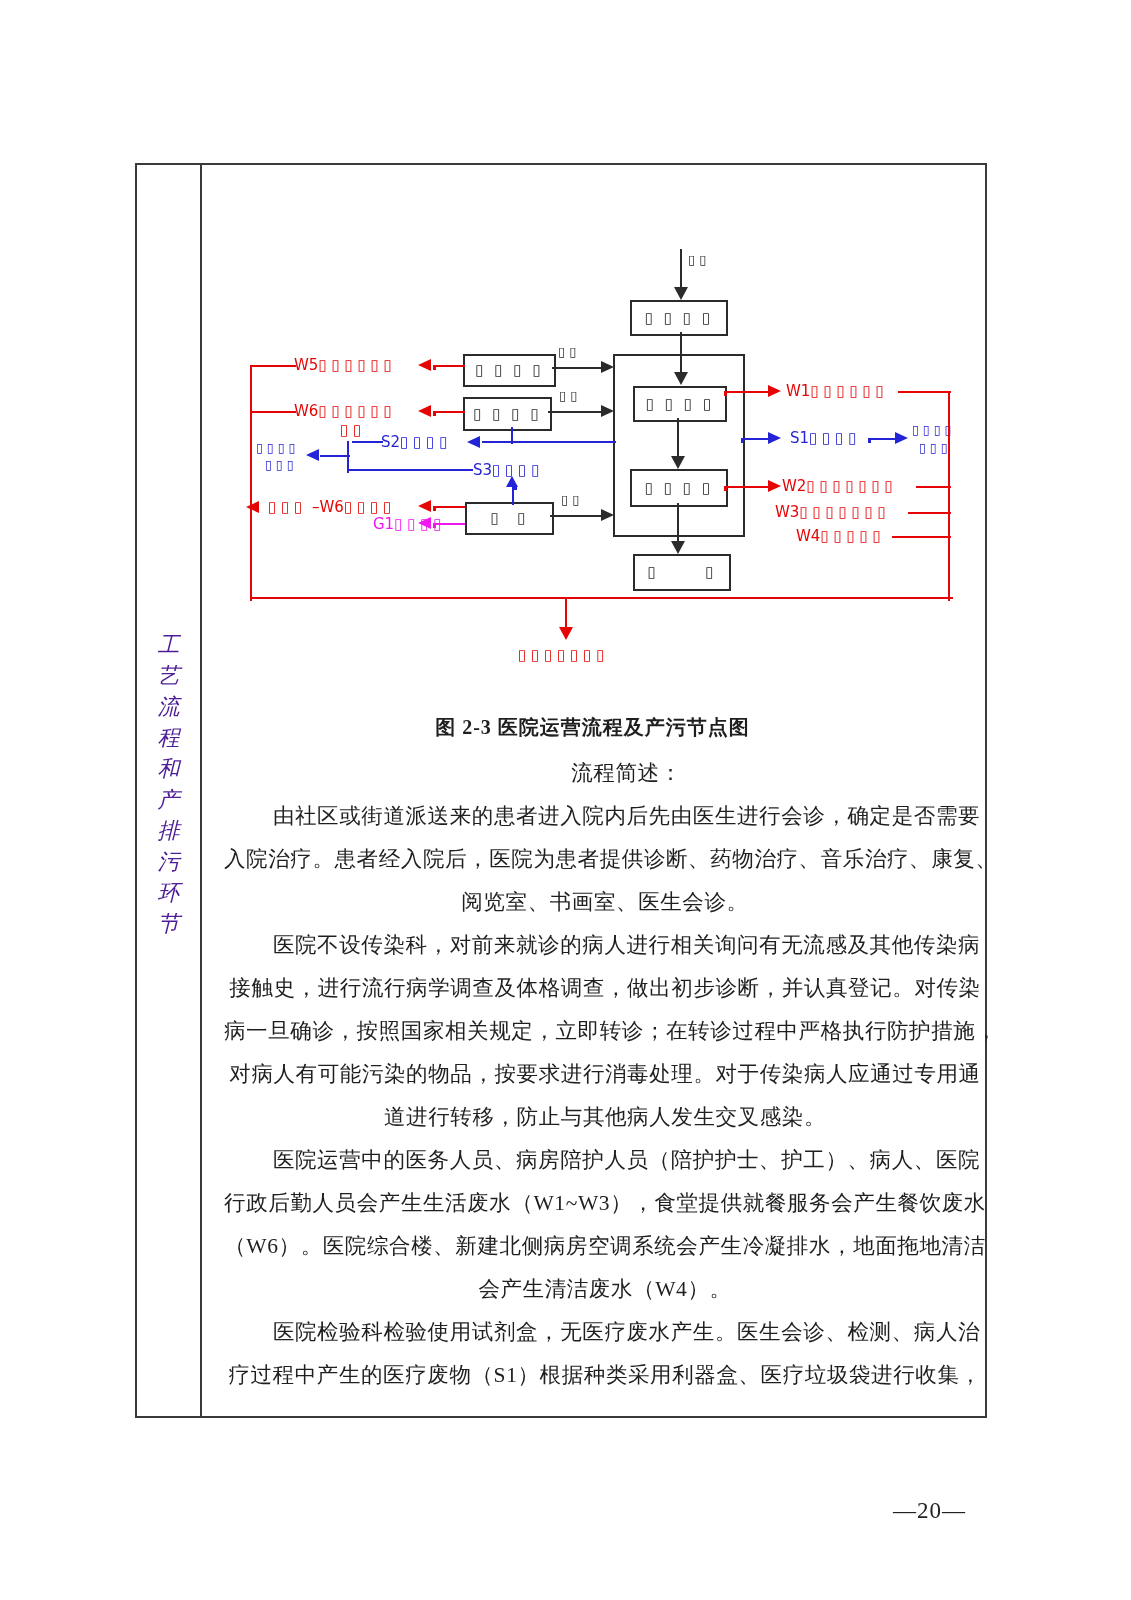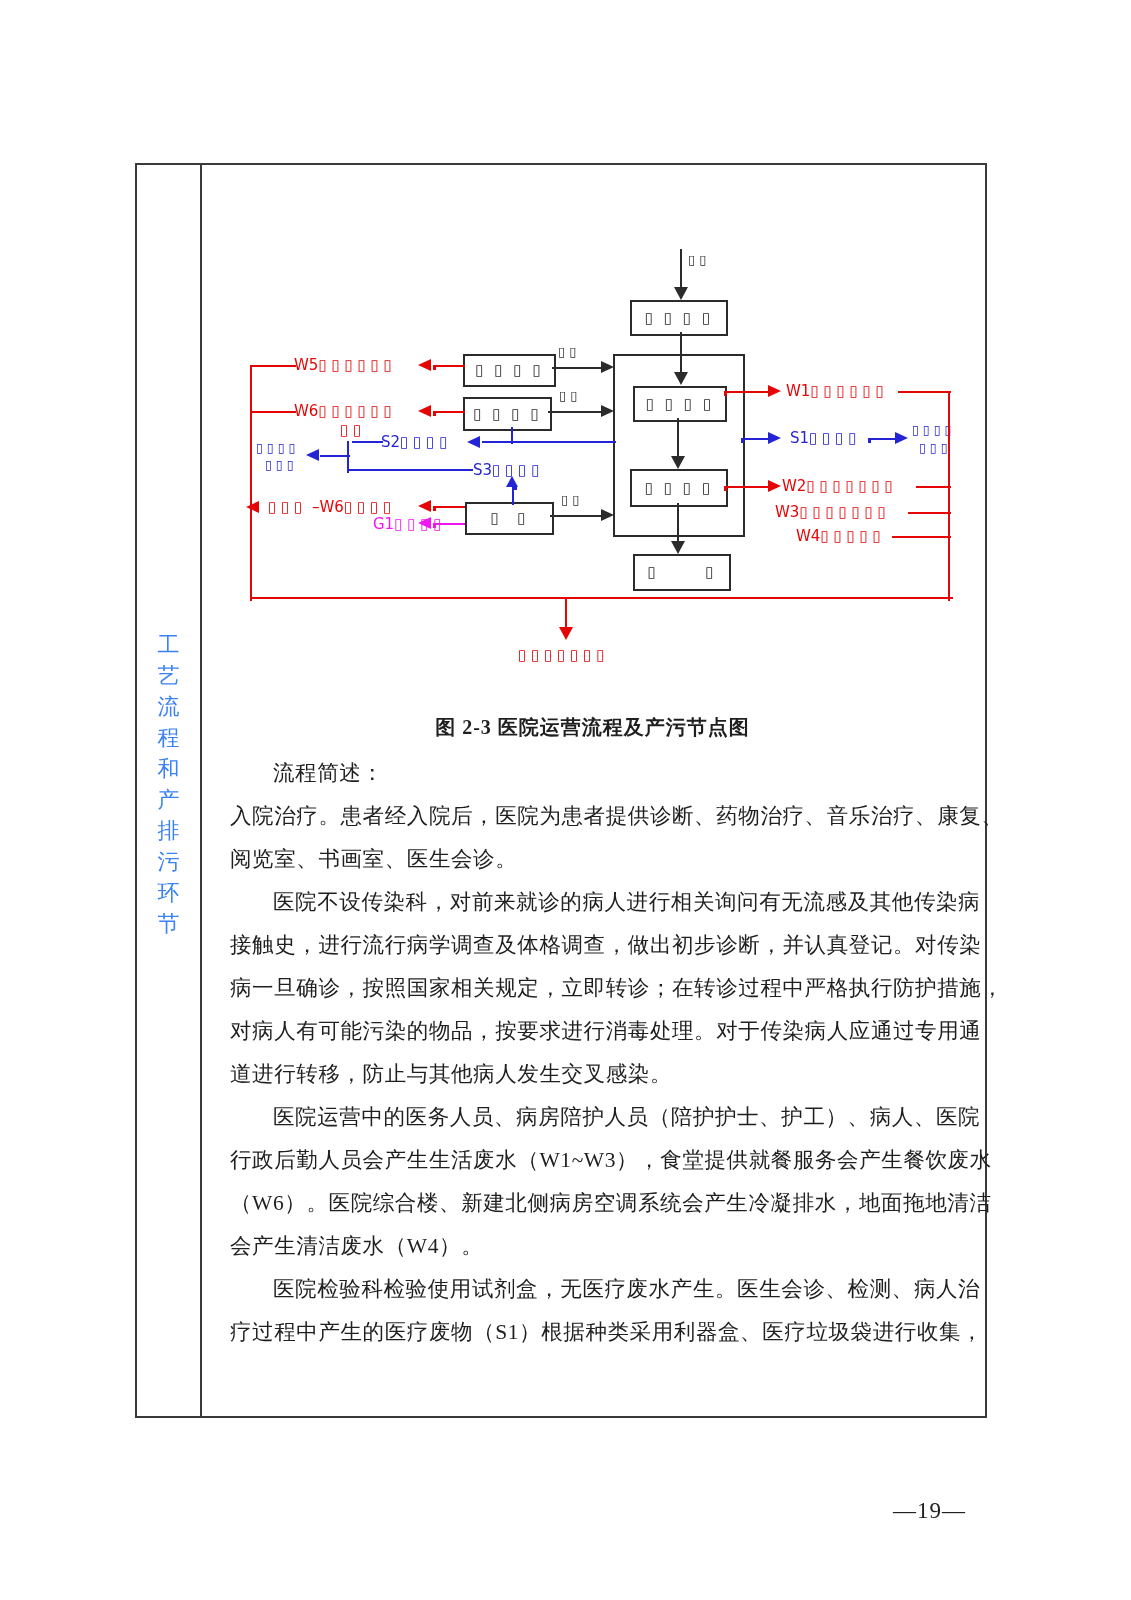--- a/index.html
+++ b/index.html
@@ -2,26 +2,26 @@
 <html><head>
 <meta charset="utf-8">
 <style>
   html,body{margin:0;padding:0;background:#fff;}
   .sheet{position:relative;width:1131px;height:1600px;background:#fff;overflow:hidden;
          font-family:"Liberation Serif","DejaVu Serif",serif;color:#1f1f1f;}
   
   .tframe{position:absolute;left:135px;top:163px;width:848px;height:1251px;border:2px solid #3a3a3a;}
   .tdivider{position:absolute;left:63px;top:0;height:100%;width:0;border-left:2px solid #3a3a3a;}
   .vheader{position:absolute;left:0px;top:464px;width:63px;text-align:center;}
-  .vtext{display:inline-block;width:26px;word-break:break-all;font-size:22px;line-height:31px;color:#3b82f6;}
+  .vtext{display:inline-block;width:26px;word-break:break-all;font-size:22px;line-height:31px;color:#4c1d95;font-style:italic;}
   
   .intro{position:absolute;left:228px;top:171px;font-size:21.5px;letter-spacing:0.5px;}
   .caption{position:absolute;left:200px;top:714px;width:785px;text-align:center;
            font-size:20px;font-weight:bold;letter-spacing:1px;}
-  .bodytext{position:absolute;left:230px;top:752px;width:762px;}
+  .bodytext{position:absolute;left:224px;top:752px;width:762px;text-align:center;}
   .bline{height:43px;line-height:43px;font-size:21.5px;letter-spacing:0.6px;white-space:nowrap;}
   .bline.ind{padding-left:43px;}
   .pageno{position:absolute;left:893px;top:1498px;font-size:23px;letter-spacing:1px;color:#222;}
   
   .flow{position:absolute;left:240px;top:245px;width:730px;height:428px;
         font-family:"Liberation Sans","DejaVu Sans",sans-serif;}
   .fbox{position:absolute;border:2px solid #2b2b2b;background:#fff;display:flex;
         align-items:center;justify-content:center;}
   .tofu{font-family:"DejaVu Sans",sans-serif;font-size:15px;color:#2b2b2b;
         white-space:pre;letter-spacing:3px;line-height:1;}
@@ -168,30 +168,31 @@
     <div class="ln h dash red" style="left:10px;top:352px;width:700px;"></div>
     <div class="ln v dash red" style="left:325px;top:354px;height:28px;"></div>
     <div class="ah d red" style="left:319px;top:382px;"></div>
     <div class="flab red" style="left:278px;top:402px;">▯ ▯ ▯ ▯ ▯ ▯ ▯</div>
   </div>
 
   <div class="caption">图 2-3 医院运营流程及产污节点图</div>
 
   <div class="bodytext">
     <div class="bline ind">流程简述：</div>
+    <div class="bline ind">由社区或街道派送来的患者进入院内后先由医生进行会诊，确定是否需要</div>
     <div class="bline">入院治疗。患者经入院后，医院为患者提供诊断、药物治疗、音乐治疗、康复、</div>
     <div class="bline">阅览室、书画室、医生会诊。</div>
     <div class="bline ind">医院不设传染科，对前来就诊的病人进行相关询问有无流感及其他传染病</div>
     <div class="bline">接触史，进行流行病学调查及体格调查，做出初步诊断，并认真登记。对传染</div>
     <div class="bline">病一旦确诊，按照国家相关规定，立即转诊；在转诊过程中严格执行防护措施，</div>
     <div class="bline">对病人有可能污染的物品，按要求进行消毒处理。对于传染病人应通过专用通</div>
     <div class="bline">道进行转移，防止与其他病人发生交叉感染。</div>
     <div class="bline ind">医院运营中的医务人员、病房陪护人员（陪护护士、护工）、病人、医院</div>
     <div class="bline">行政后勤人员会产生生活废水（W1~W3），食堂提供就餐服务会产生餐饮废水</div>
     <div class="bline">（W6）。医院综合楼、新建北侧病房空调系统会产生冷凝排水，地面拖地清洁</div>
     <div class="bline">会产生清洁废水（W4）。</div>
     <div class="bline ind">医院检验科检验使用试剂盒，无医疗废水产生。医生会诊、检测、病人治</div>
     <div class="bline">疗过程中产生的医疗废物（S1）根据种类采用利器盒、医疗垃圾袋进行收集，</div>
   </div>
 
-  <div class="pageno">—19—</div>
+  <div class="pageno">—20—</div>
 
 </div>
 
 </body></html>

